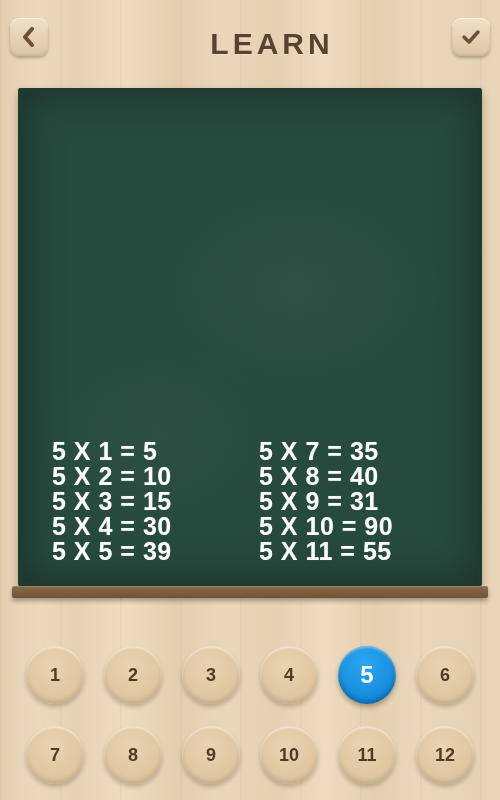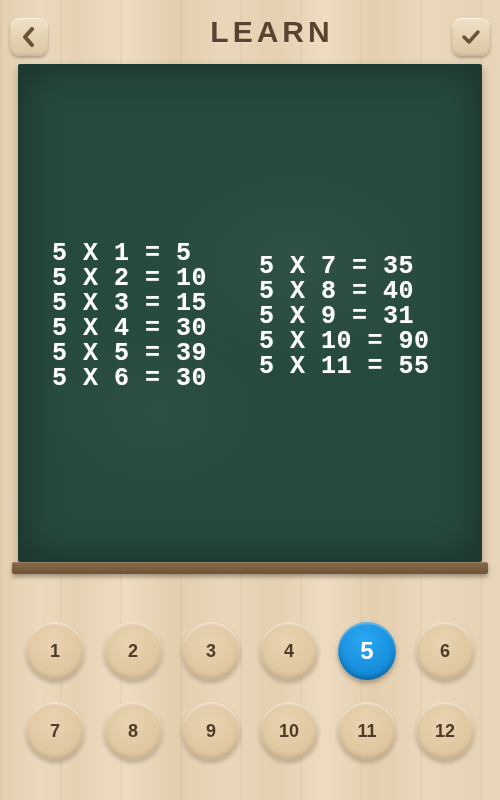--- a/index.html
+++ b/index.html
@@ -14,21 +14,21 @@
       linear-gradient(90deg,
         #e4cfaf 0%, #ecd9bd 8%, #e6d1b3 15%, #efdcc0 25%,
         #e3ceae 35%, #ead6ba 45%, #e5d0b1 55%, #eedbc0 65%,
         #e4cfaf 75%, #ebd7bb 85%, #e6d2b4 95%, #e9d5b8 100%);
     position: relative;
   }
 
   
   .header {
     position: relative;
-    height: 64px;
+    height: 88px;
     display: flex;
     align-items: center;
     justify-content: center;
     padding-left: 44px;
   }
   .title {
     font-size: 30px;
     font-weight: 900;
     letter-spacing: 4px;
     color: #5a4230;
@@ -68,22 +68,21 @@
     height: 498px;
     padding: 24px 22px 18px 30px;
     box-shadow: inset 0 0 40px rgba(0,0,0,0.35),
                 0 4px 8px rgba(0,0,0,0.25);
     display: flex;
   }
   .col {
     flex: 1;
     display: flex;
     flex-direction: column;
-    justify-content: center;
-    font-family: Liberation Mono, monospace;
+    justify-content: flex-end;
   }
   .col.right { padding-left: 10px; }
   .eq {
     color: #fdfdfb;
     font-size: 25px;
     font-weight: 900;
     letter-spacing: 0.5px;
     text-shadow: 0 0 1px rgba(255,255,255,0.3);
     white-space: nowrap;
     line-height: 1;
@@ -151,21 +150,20 @@
 </div>
 
 <div class="board-wrap">
   <div class="board">
     <div class="col left">
       <div class="eq"><span>5</span> X <span>1</span> = <span>5</span></div>
       <div class="eq"><span>5</span> X <span>2</span> = <span>10</span></div>
       <div class="eq"><span>5</span> X <span>3</span> = <span>15</span></div>
       <div class="eq"><span>5</span> X <span>4</span> = <span>30</span></div>
       <div class="eq"><span>5</span> X <span>5</span> = <span>39</span></div>
-      <div class="eq"><span>5</span> X <span>6</span> = <span>30</span></div>
     </div>
     <div class="col right">
       <div class="eq"><span>5</span> X <span>7</span> = <span>35</span></div>
       <div class="eq"><span>5</span> X <span>8</span> = <span>40</span></div>
       <div class="eq"><span>5</span> X <span>9</span> = <span>31</span></div>
       <div class="eq"><span>5</span> X <span>10</span> = <span>90</span></div>
       <div class="eq"><span>5</span> X <span>11</span> = <span>55</span></div>
     </div>
   </div>
   <div class="ledge"></div>

